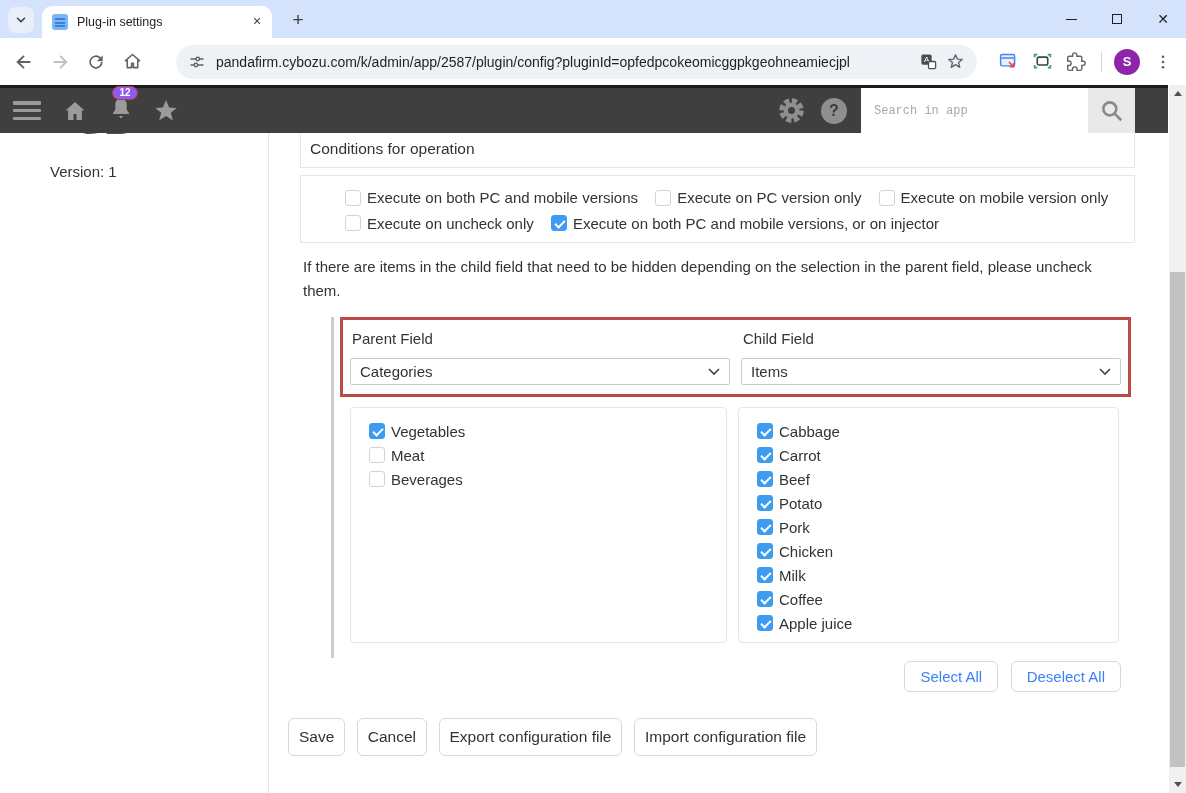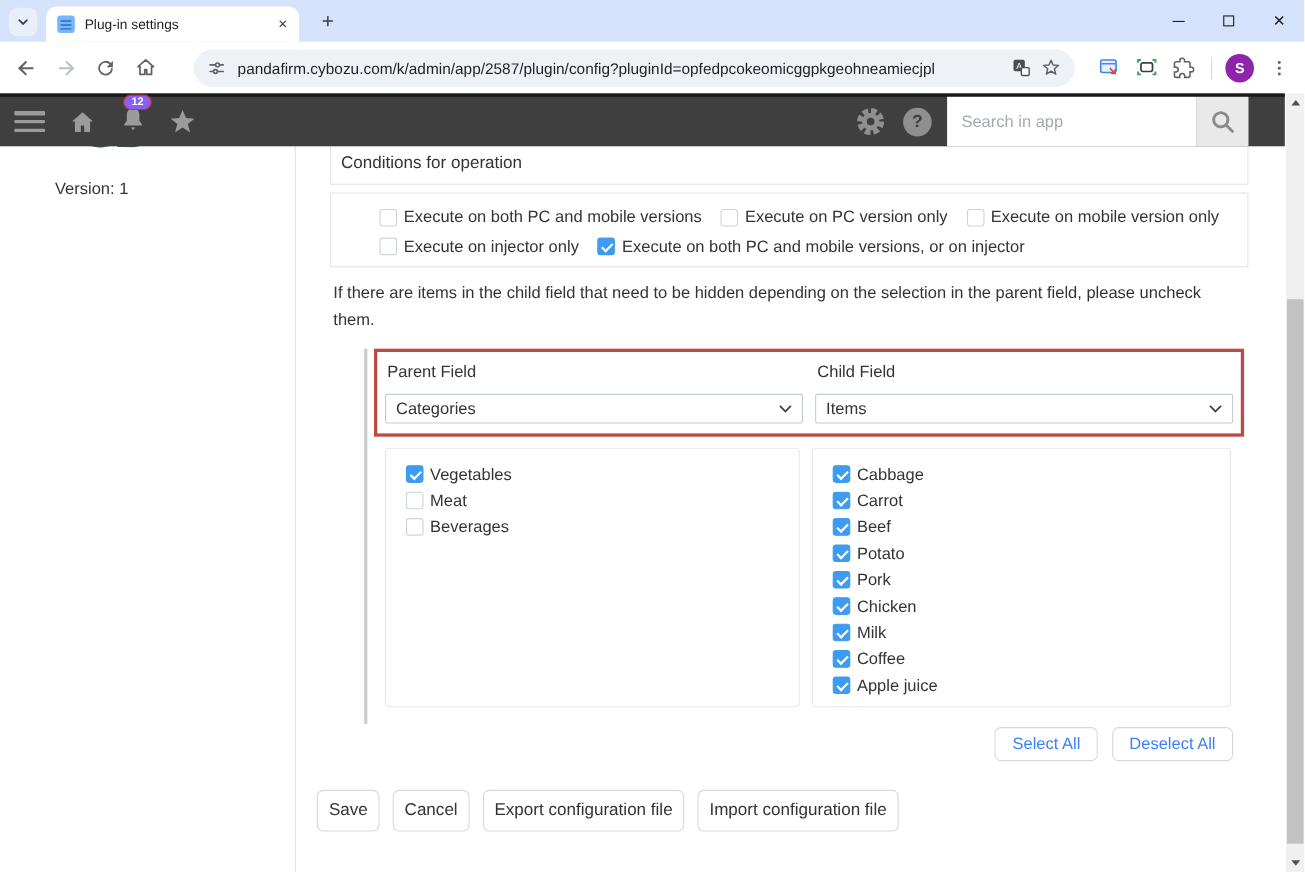--- a/index.html
+++ b/index.html
@@ -38,21 +38,21 @@
   .k-header { position:absolute; top:0; left:0; right:18px; height:48px; background:#3f3f3f; border-top:3px solid #1b1b1b; z-index:5; display:flex; align-items:center; }
   .kh-icon { display:flex; align-items:center; justify-content:center; }
   .kh-burger { margin-left:13px; width:28px; height:19px; display:flex; flex-direction:column; justify-content:space-between; }
   .kh-burger i { display:block; height:3.5px; background:#9b9b9b; border-radius:1px; }
   .kh-home { margin-left:21px; }
   .kh-bell-wrap { position:relative; margin-left:21px; }
   .badge { position:absolute; top:-10px; left:3px; min-width:26px; height:14px; background:#8b5cf6; border:1px solid #c0392b; border-radius:8px; color:#fff; font-size:10px; font-weight:700; text-align:center; line-height:12px; padding:0 4px; }
   .kh-star { margin-left:20px; }
   .kh-gear { margin-left:auto; }
   .kh-help { margin-left:16px; margin-right:14px; width:26px; height:26px; border-radius:50%; background:#8f8f8f; color:#3c3c3c; font-weight:700; font-size:16px; display:flex; align-items:center; justify-content:center; }
-  .kh-search { align-self:stretch; width:227px; border:none; outline:none; background:#fff; font-size:15px; padding:0 13px; color:#7f1d1d; font-family:Liberation Sans, sans-serif; }
+  .kh-search { align-self:stretch; width:227px; border:none; outline:none; background:#fff; font-size:12px; padding:0 13px; color:#7f1d1d; font-family:Liberation Mono, monospace; }
   .kh-search::placeholder { color:#a3a9af; }
   .kh-search-btn { align-self:stretch; width:47px; background:#e9e9e9; display:flex; align-items:center; justify-content:center; margin-right:33px; }
 
   
   .scrollbar { position:absolute; top:0; right:0; bottom:0; width:17px; background:#f0f0f0; z-index:6; }
   .sb-btn { position:absolute; left:0; width:17px; height:17px; display:flex; align-items:center; justify-content:center; }
   .sb-up { top:0; } .sb-down { bottom:0; }
   .tri-up { width:0; height:0; border-left:4px solid transparent; border-right:4px solid transparent; border-bottom:5px solid #505050; }
   .tri-down { width:0; height:0; border-left:4px solid transparent; border-right:4px solid transparent; border-top:5px solid #505050; }
   .sb-thumb { position:absolute; left:1px; right:1px; top:187px; height:495px; background:#c2c2c2; }
@@ -201,21 +201,21 @@
         <span class="opt">
           <span class="cb"></span>
           <span>Execute on PC version only</span>
         </span>
         <span class="opt">
           <span class="cb"></span>
           <span>Execute on mobile version only</span>
         </span>
         <span class="opt">
           <span class="cb"></span>
-          <span>Execute on injector only</span>
+          <span>Execute on uncheck only</span>
         </span>
         <span class="opt">
           <span class="cb checked"></span>
           <span>Execute on both PC and mobile versions, or on injector</span>
         </span>
       </div>
 
       <div class="instruction">If there are items in the child field that need to be hidden depending on the selection in the parent field, please uncheck them.</div>
 
       <div class="indent-bar"></div>

